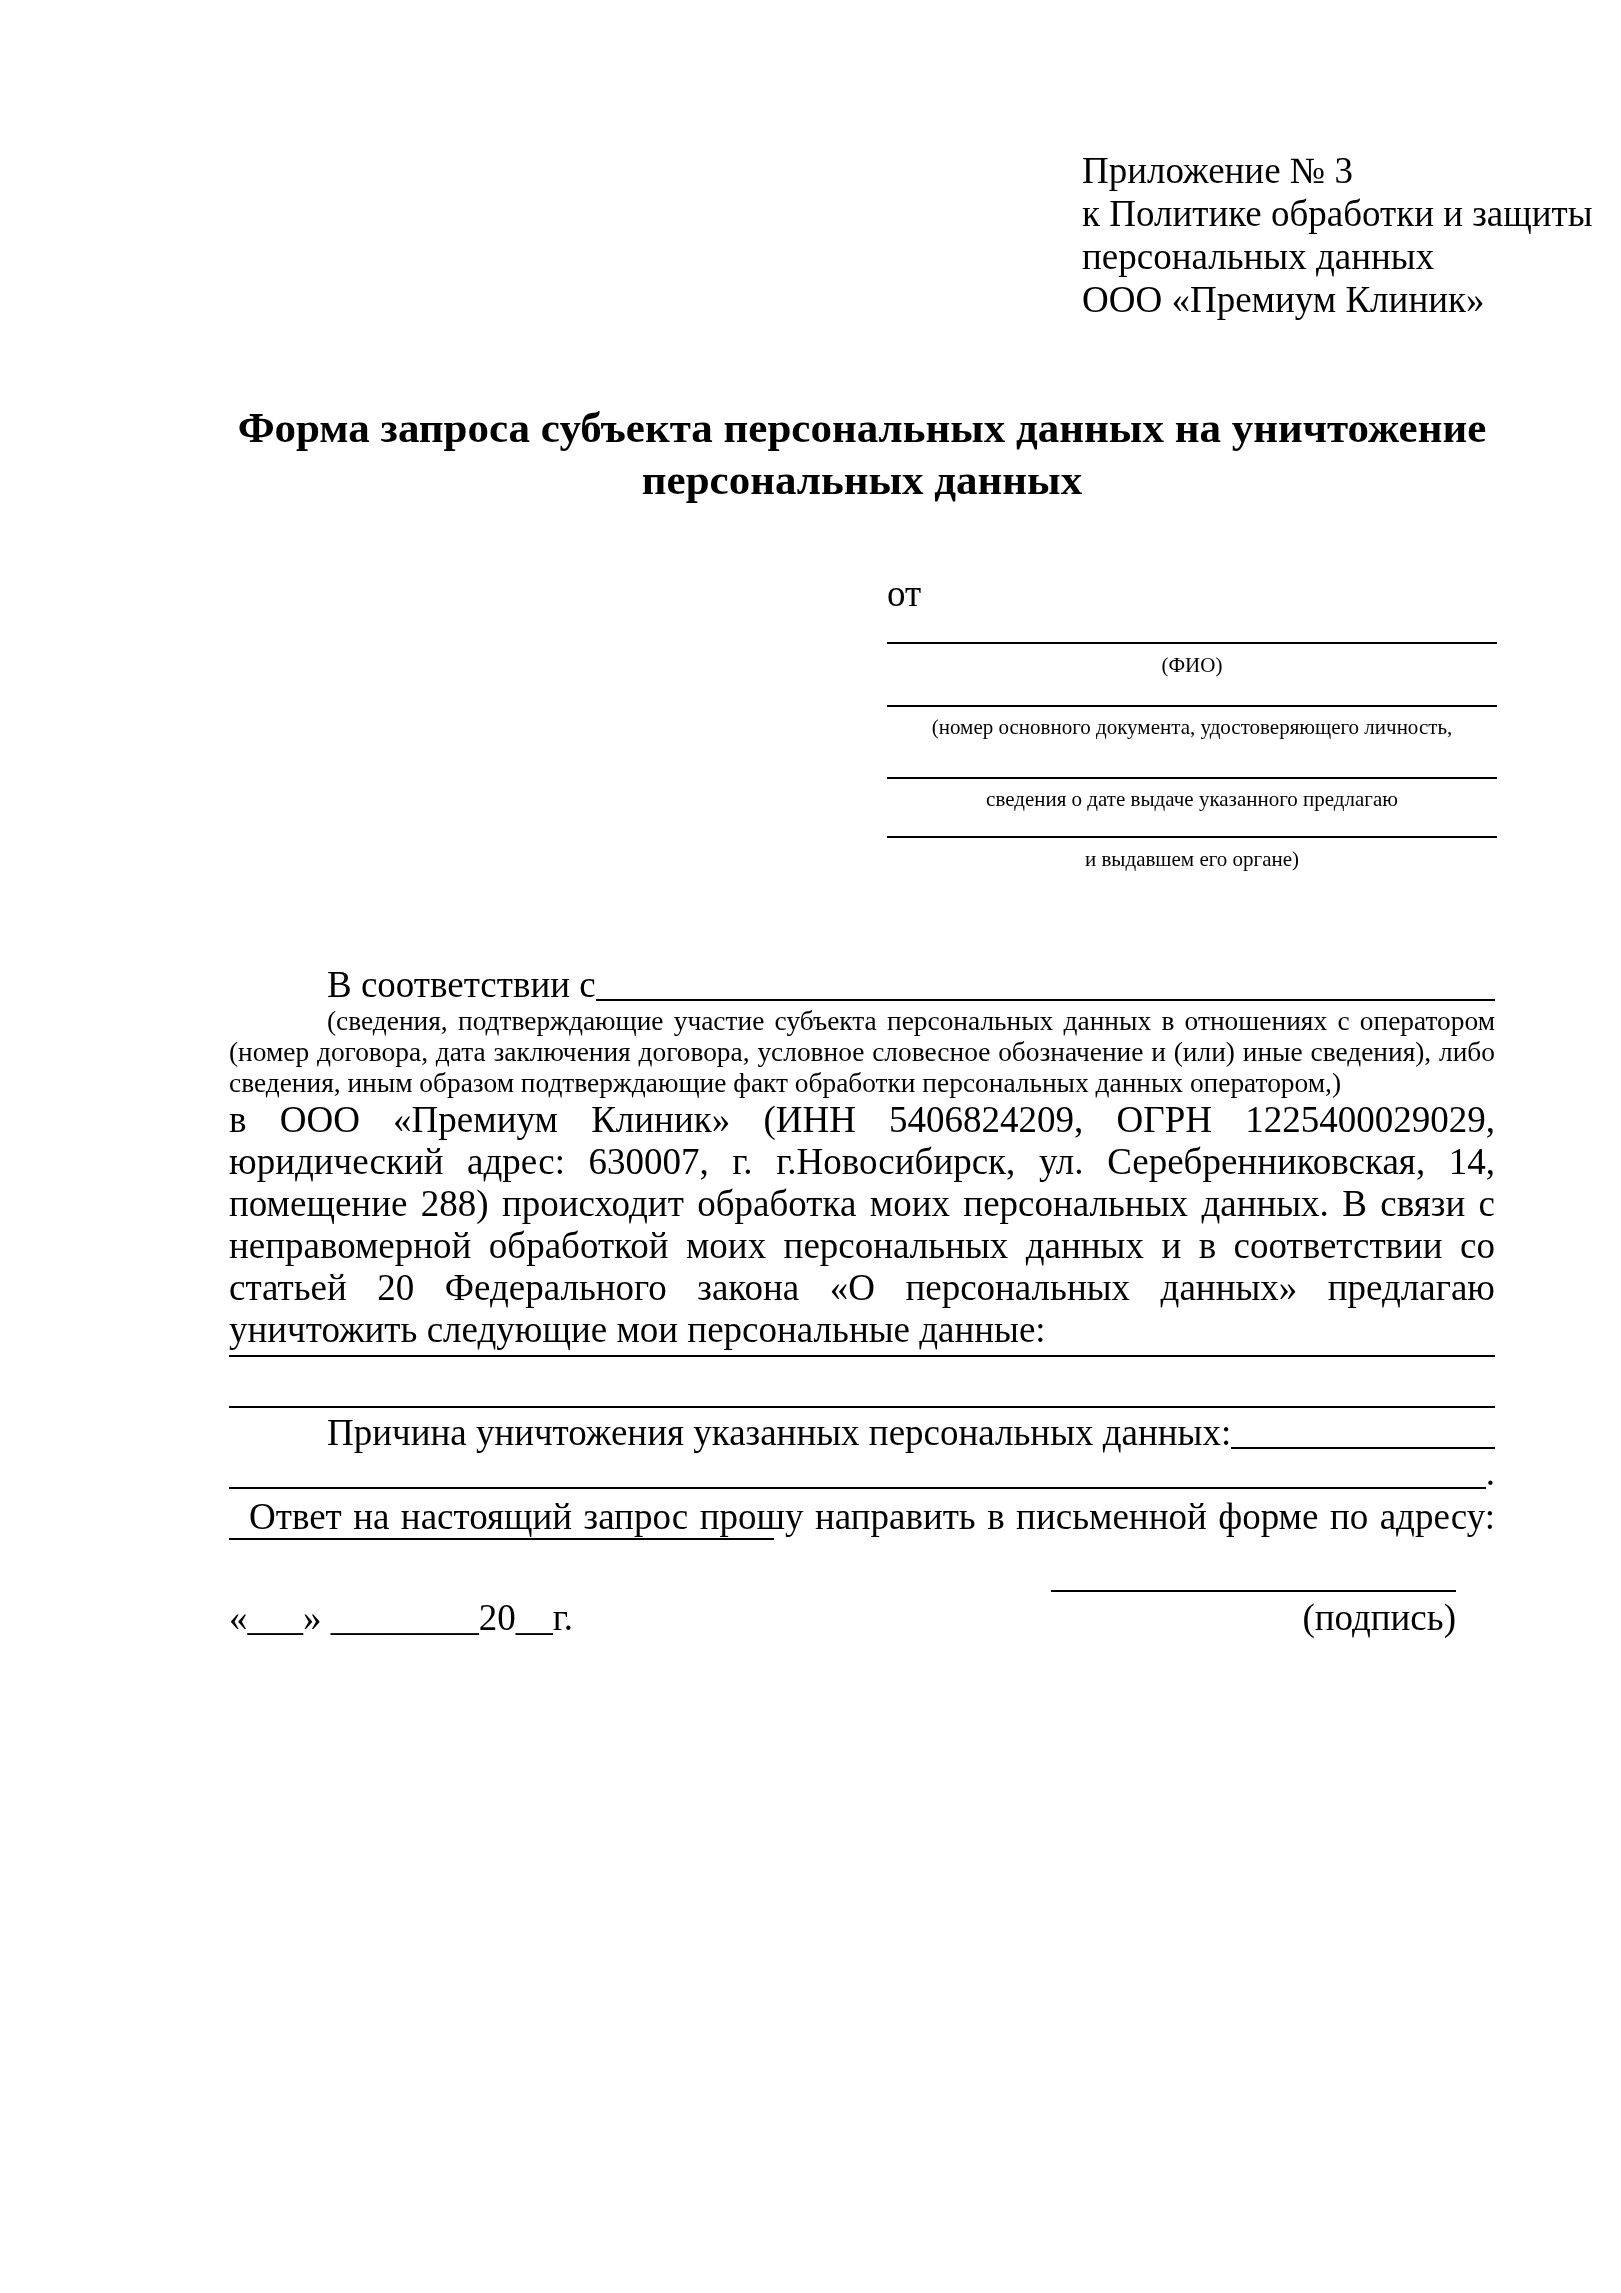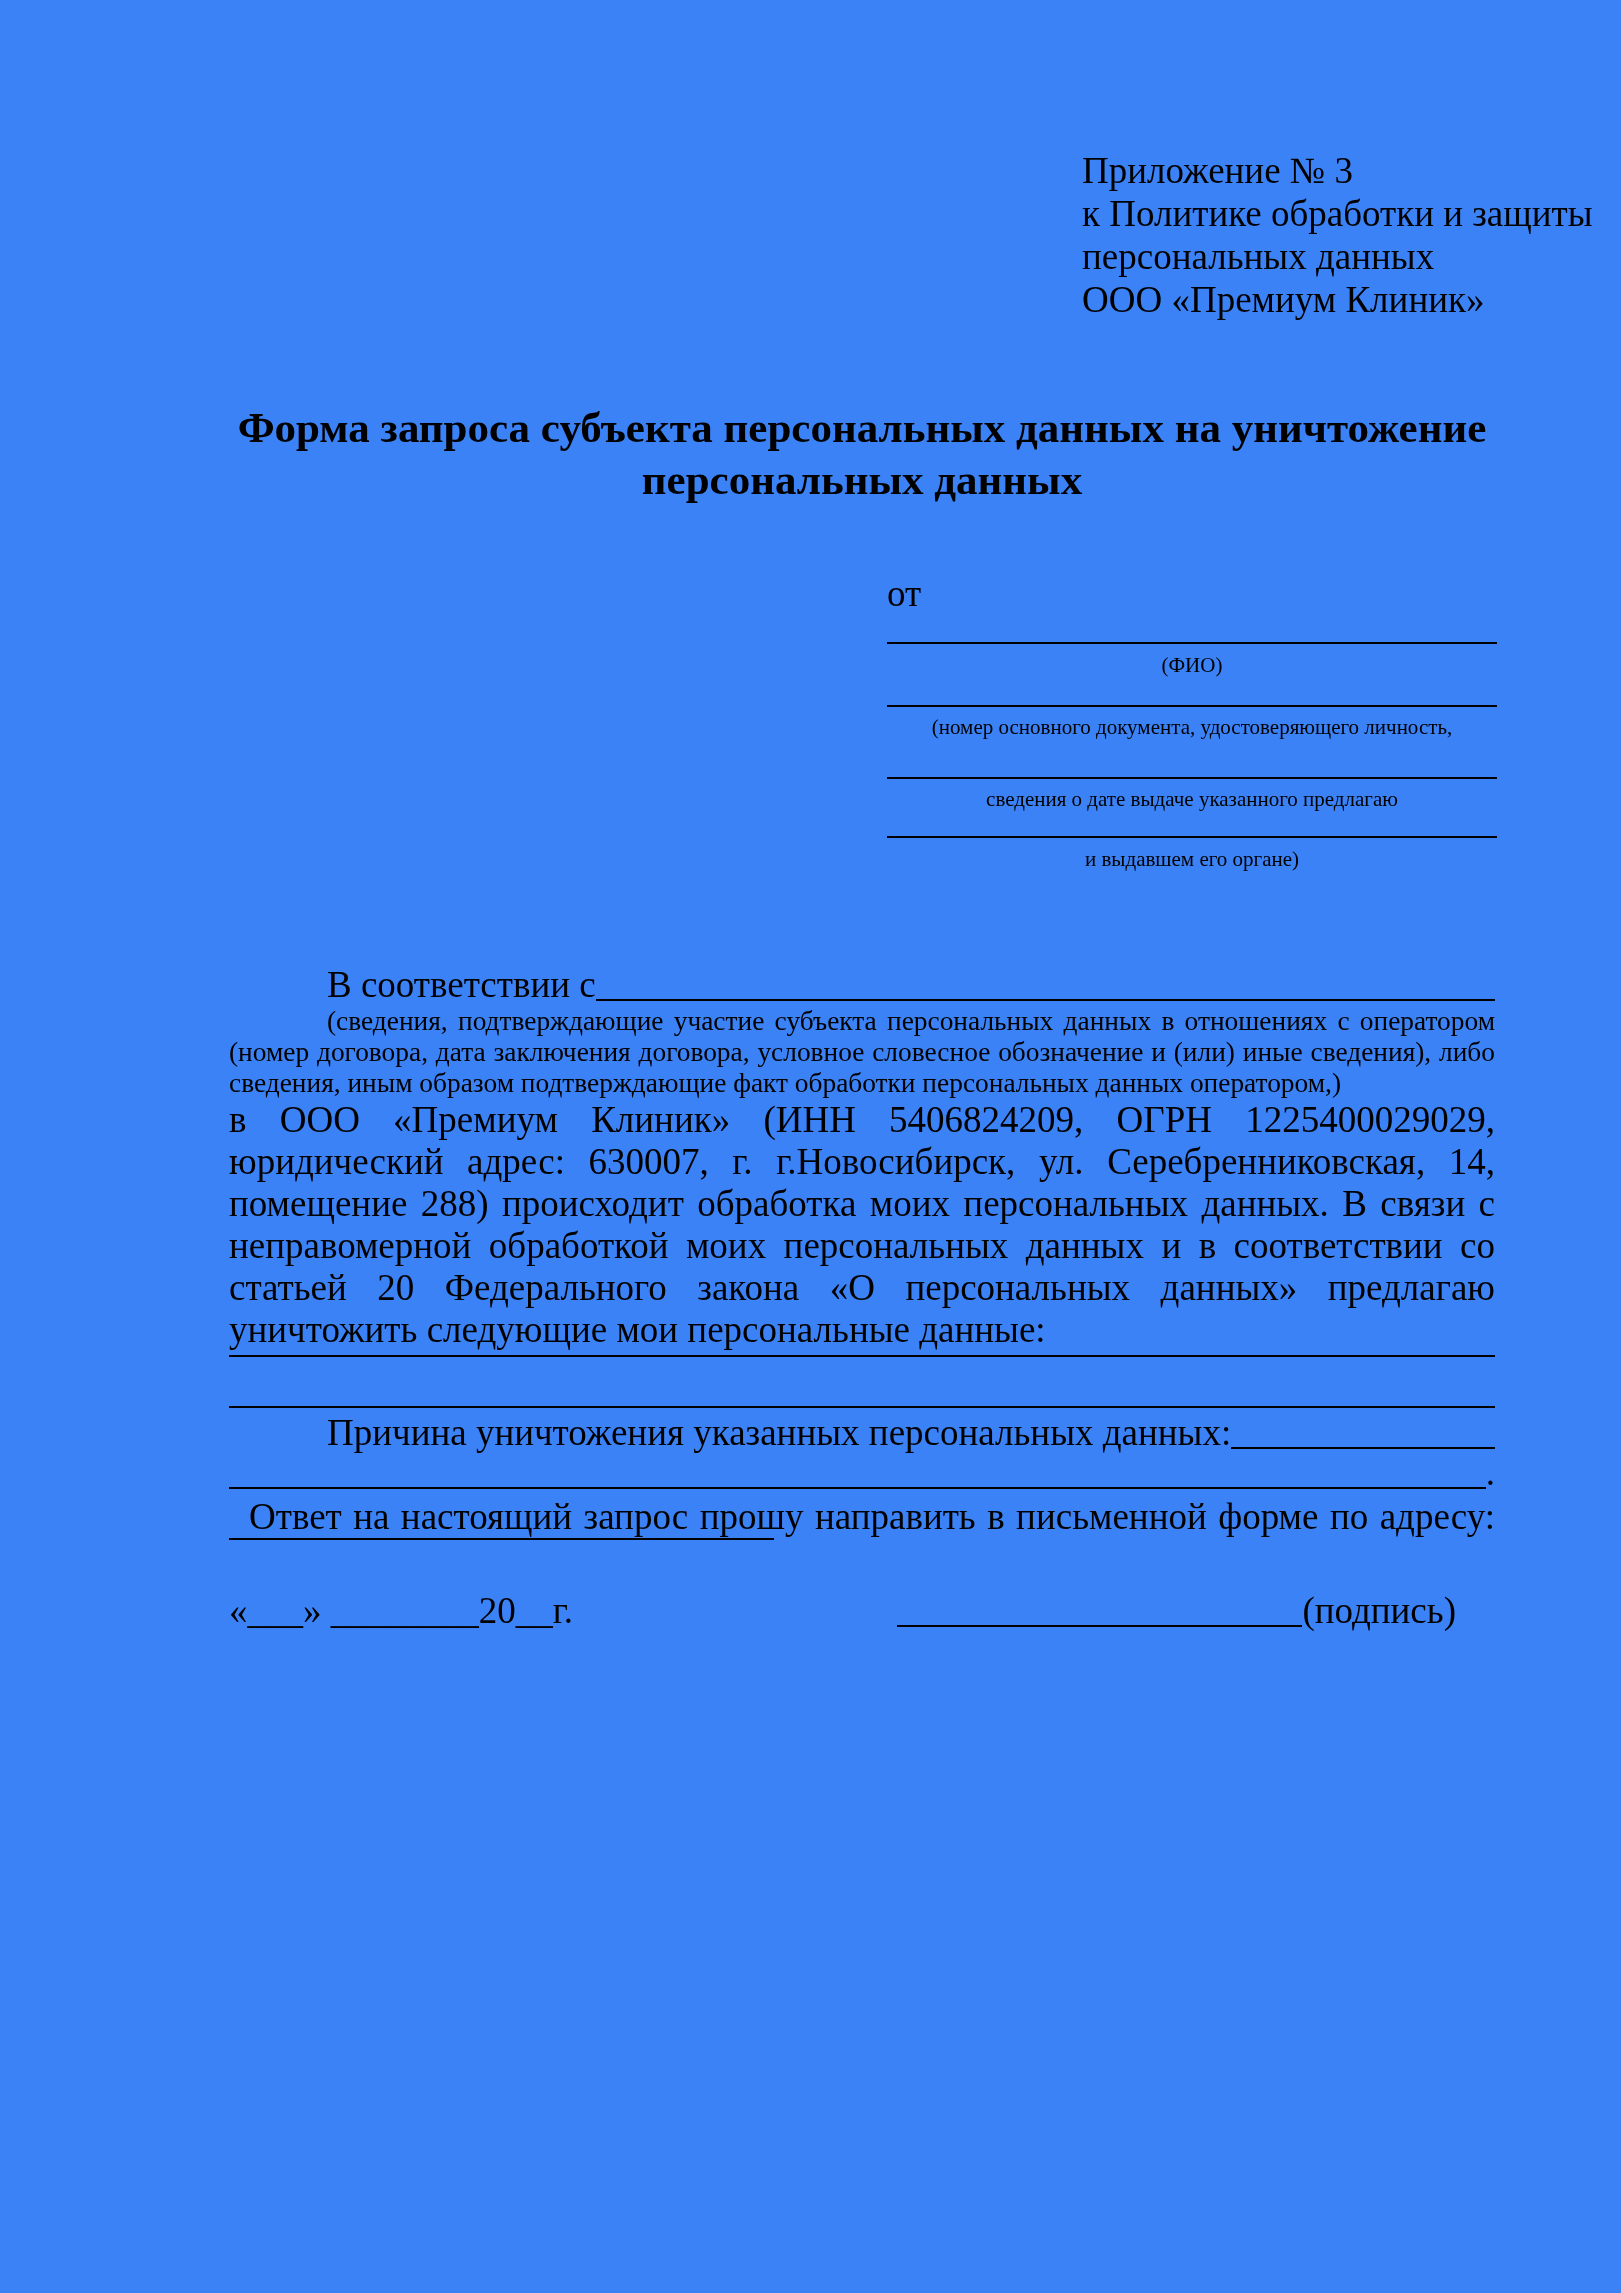--- a/index.html
+++ b/index.html
@@ -1,20 +1,20 @@
 <!DOCTYPE html>
 <html><head>
 <meta charset="utf-8">
 <style>
   html,body { margin:0; padding:0; background:#e8e8e8; }
   .page {
     position:relative;
     width:1621px; height:2294px;
     margin:0 auto;
-    background:#3b82f6;
+    background:#ffffff;
     color:#000000;
     font-family:"Liberation Serif","DejaVu Serif",serif;
   }
   
   .header-block {
     position:absolute; left:1082px; top:149px;
     font-size:37px; line-height:43px; white-space:nowrap;
   }
   
   .doc-title {
@@ -54,21 +54,21 @@
   .para { text-align:justify; }
   .wline1 { margin-top:3.9px; }
   .wline2 { margin-top:49px; }
   .reason-row { margin-top:3.9px; }
   .term-row { margin-top:-2px; }
   .response { margin-top:2px; text-align:justify; text-align-last:justify;margin-left:20px; }
   .sig-row {
     margin-top:45px;
     display:flex; justify-content:space-between; align-items:flex-end;
   }
-  .sig-group { display:flex; align-items:flex-end; margin-right:39px; }
+  .sig-group { display:flex; align-items:flex-end; margin-right:39px;flex-direction:column; }
   .sig-line { width:405px; border-bottom:2.9px solid #000; margin-bottom:4.9px; }
 </style>
 </head>
 <body>
 
 <div class="page">
 
   <div class="header-block">
     <div>Приложение № 3</div>
     <div>к Политике обработки и защиты</div>

